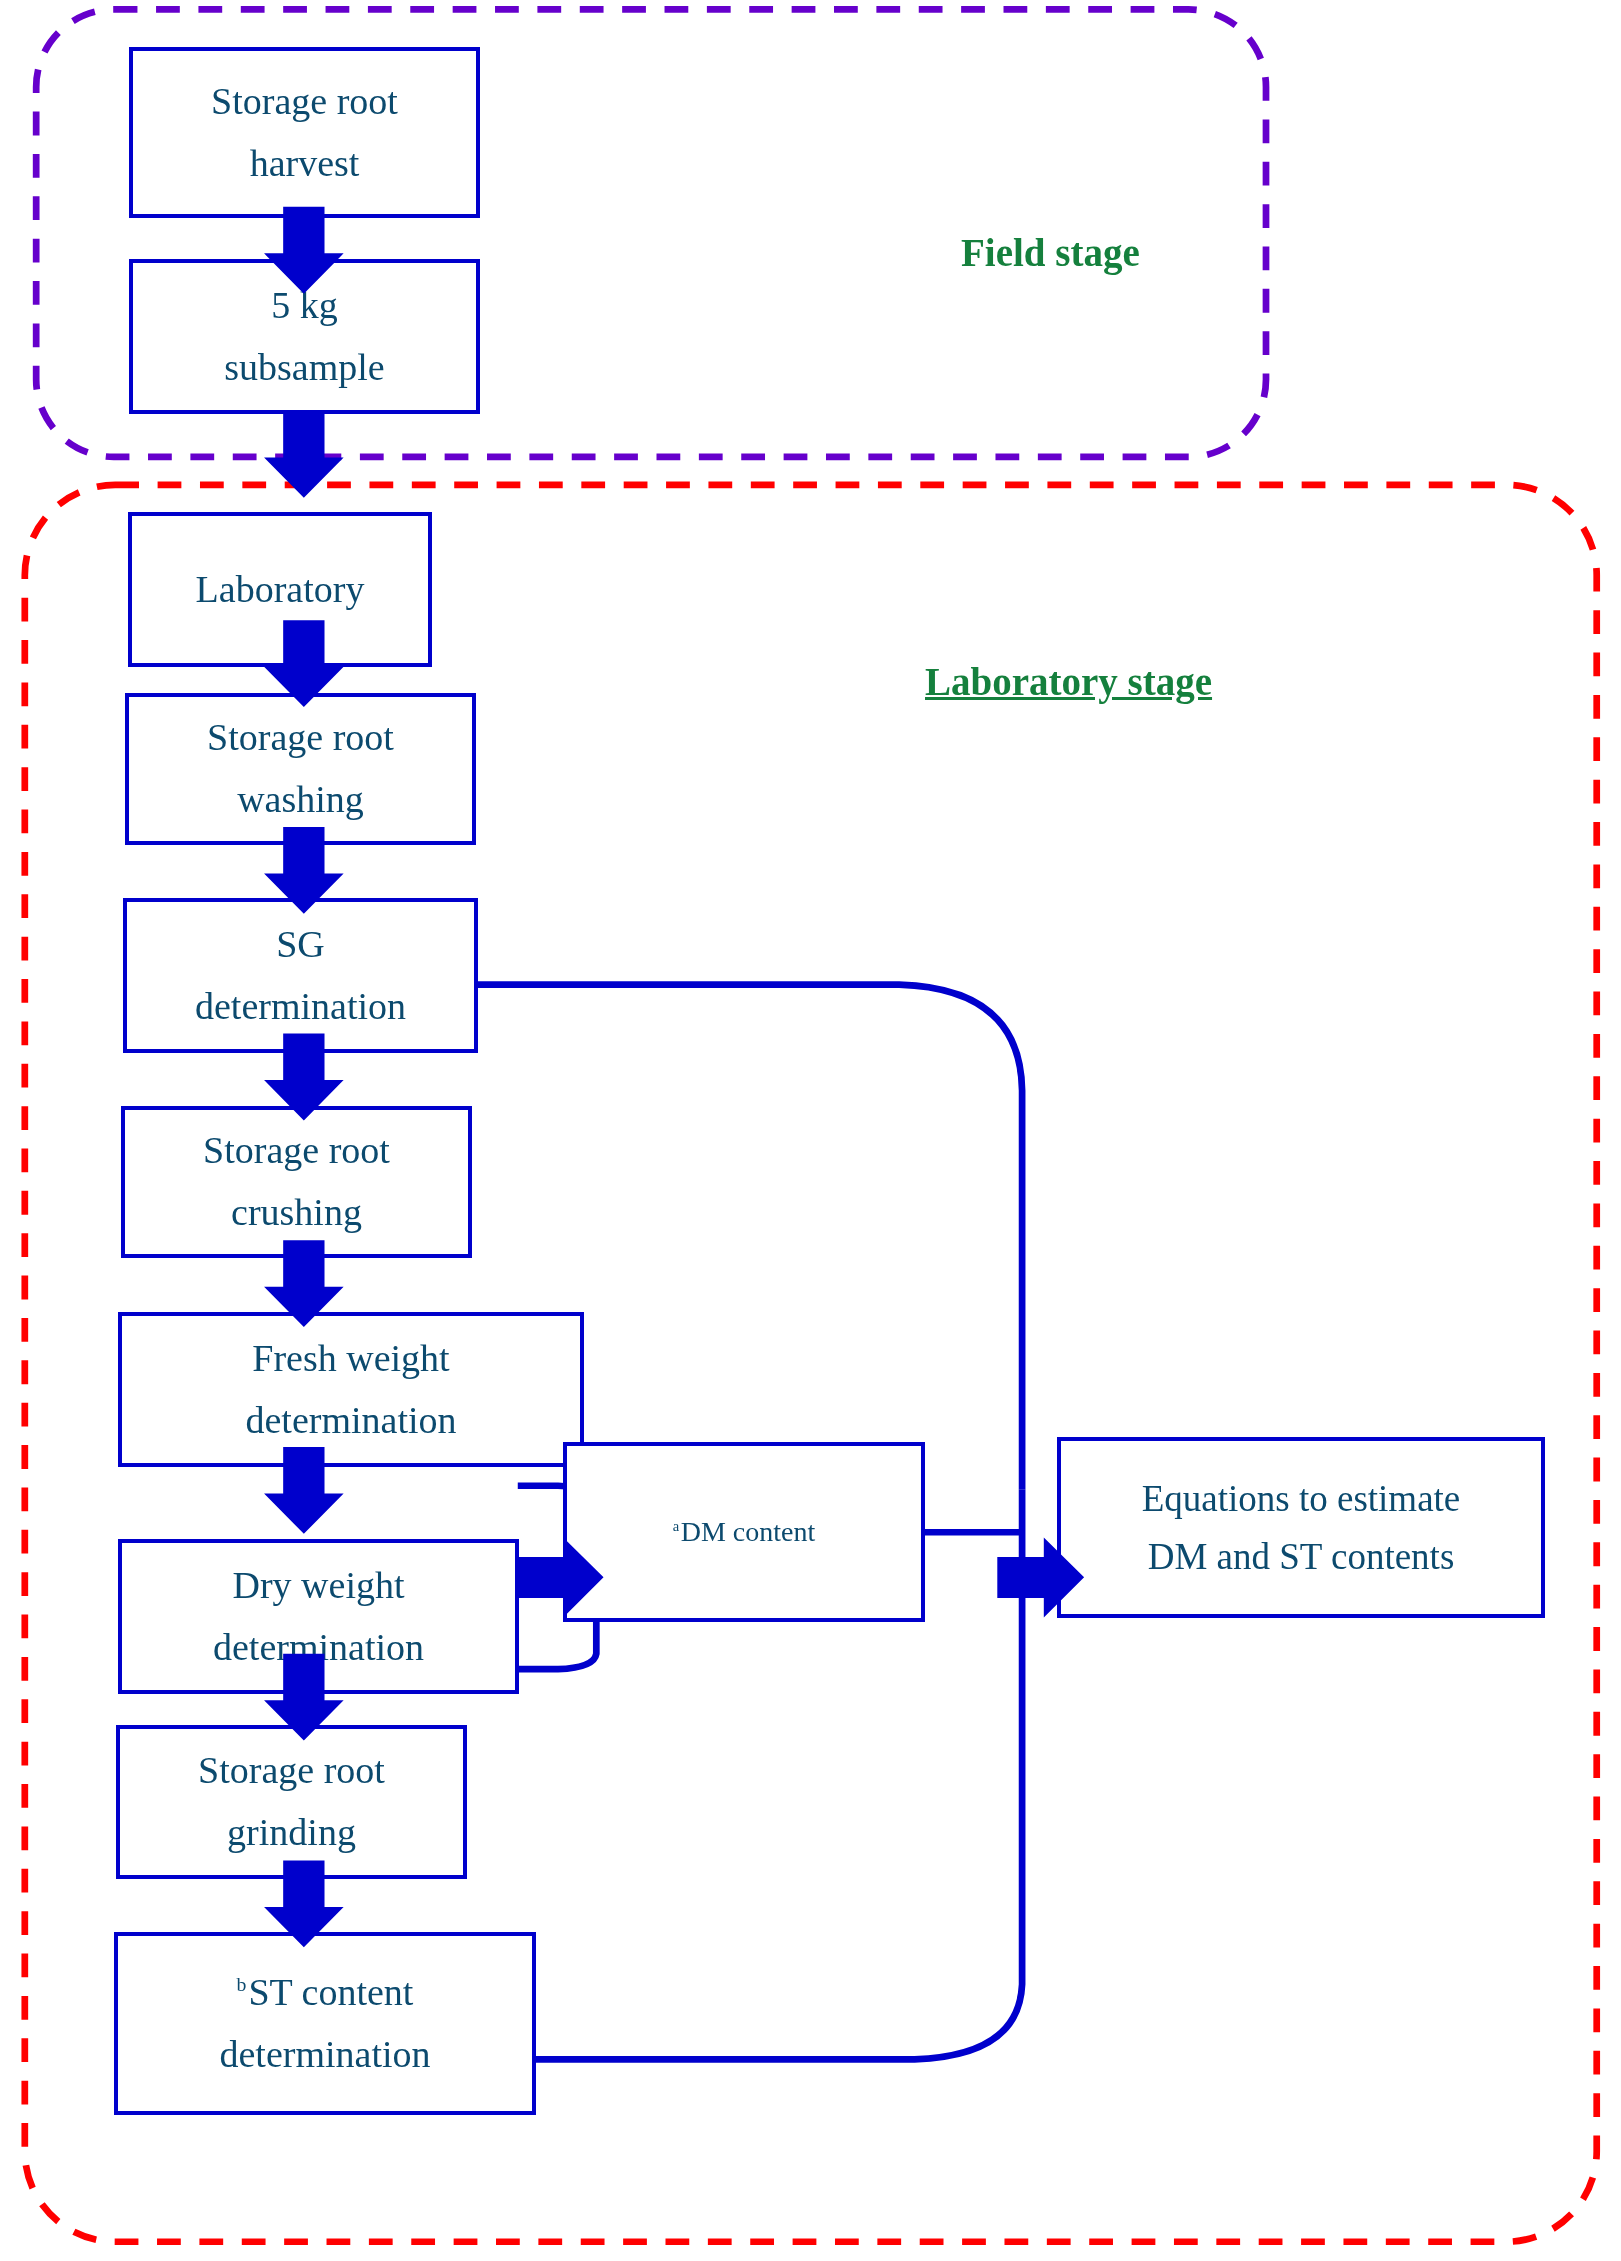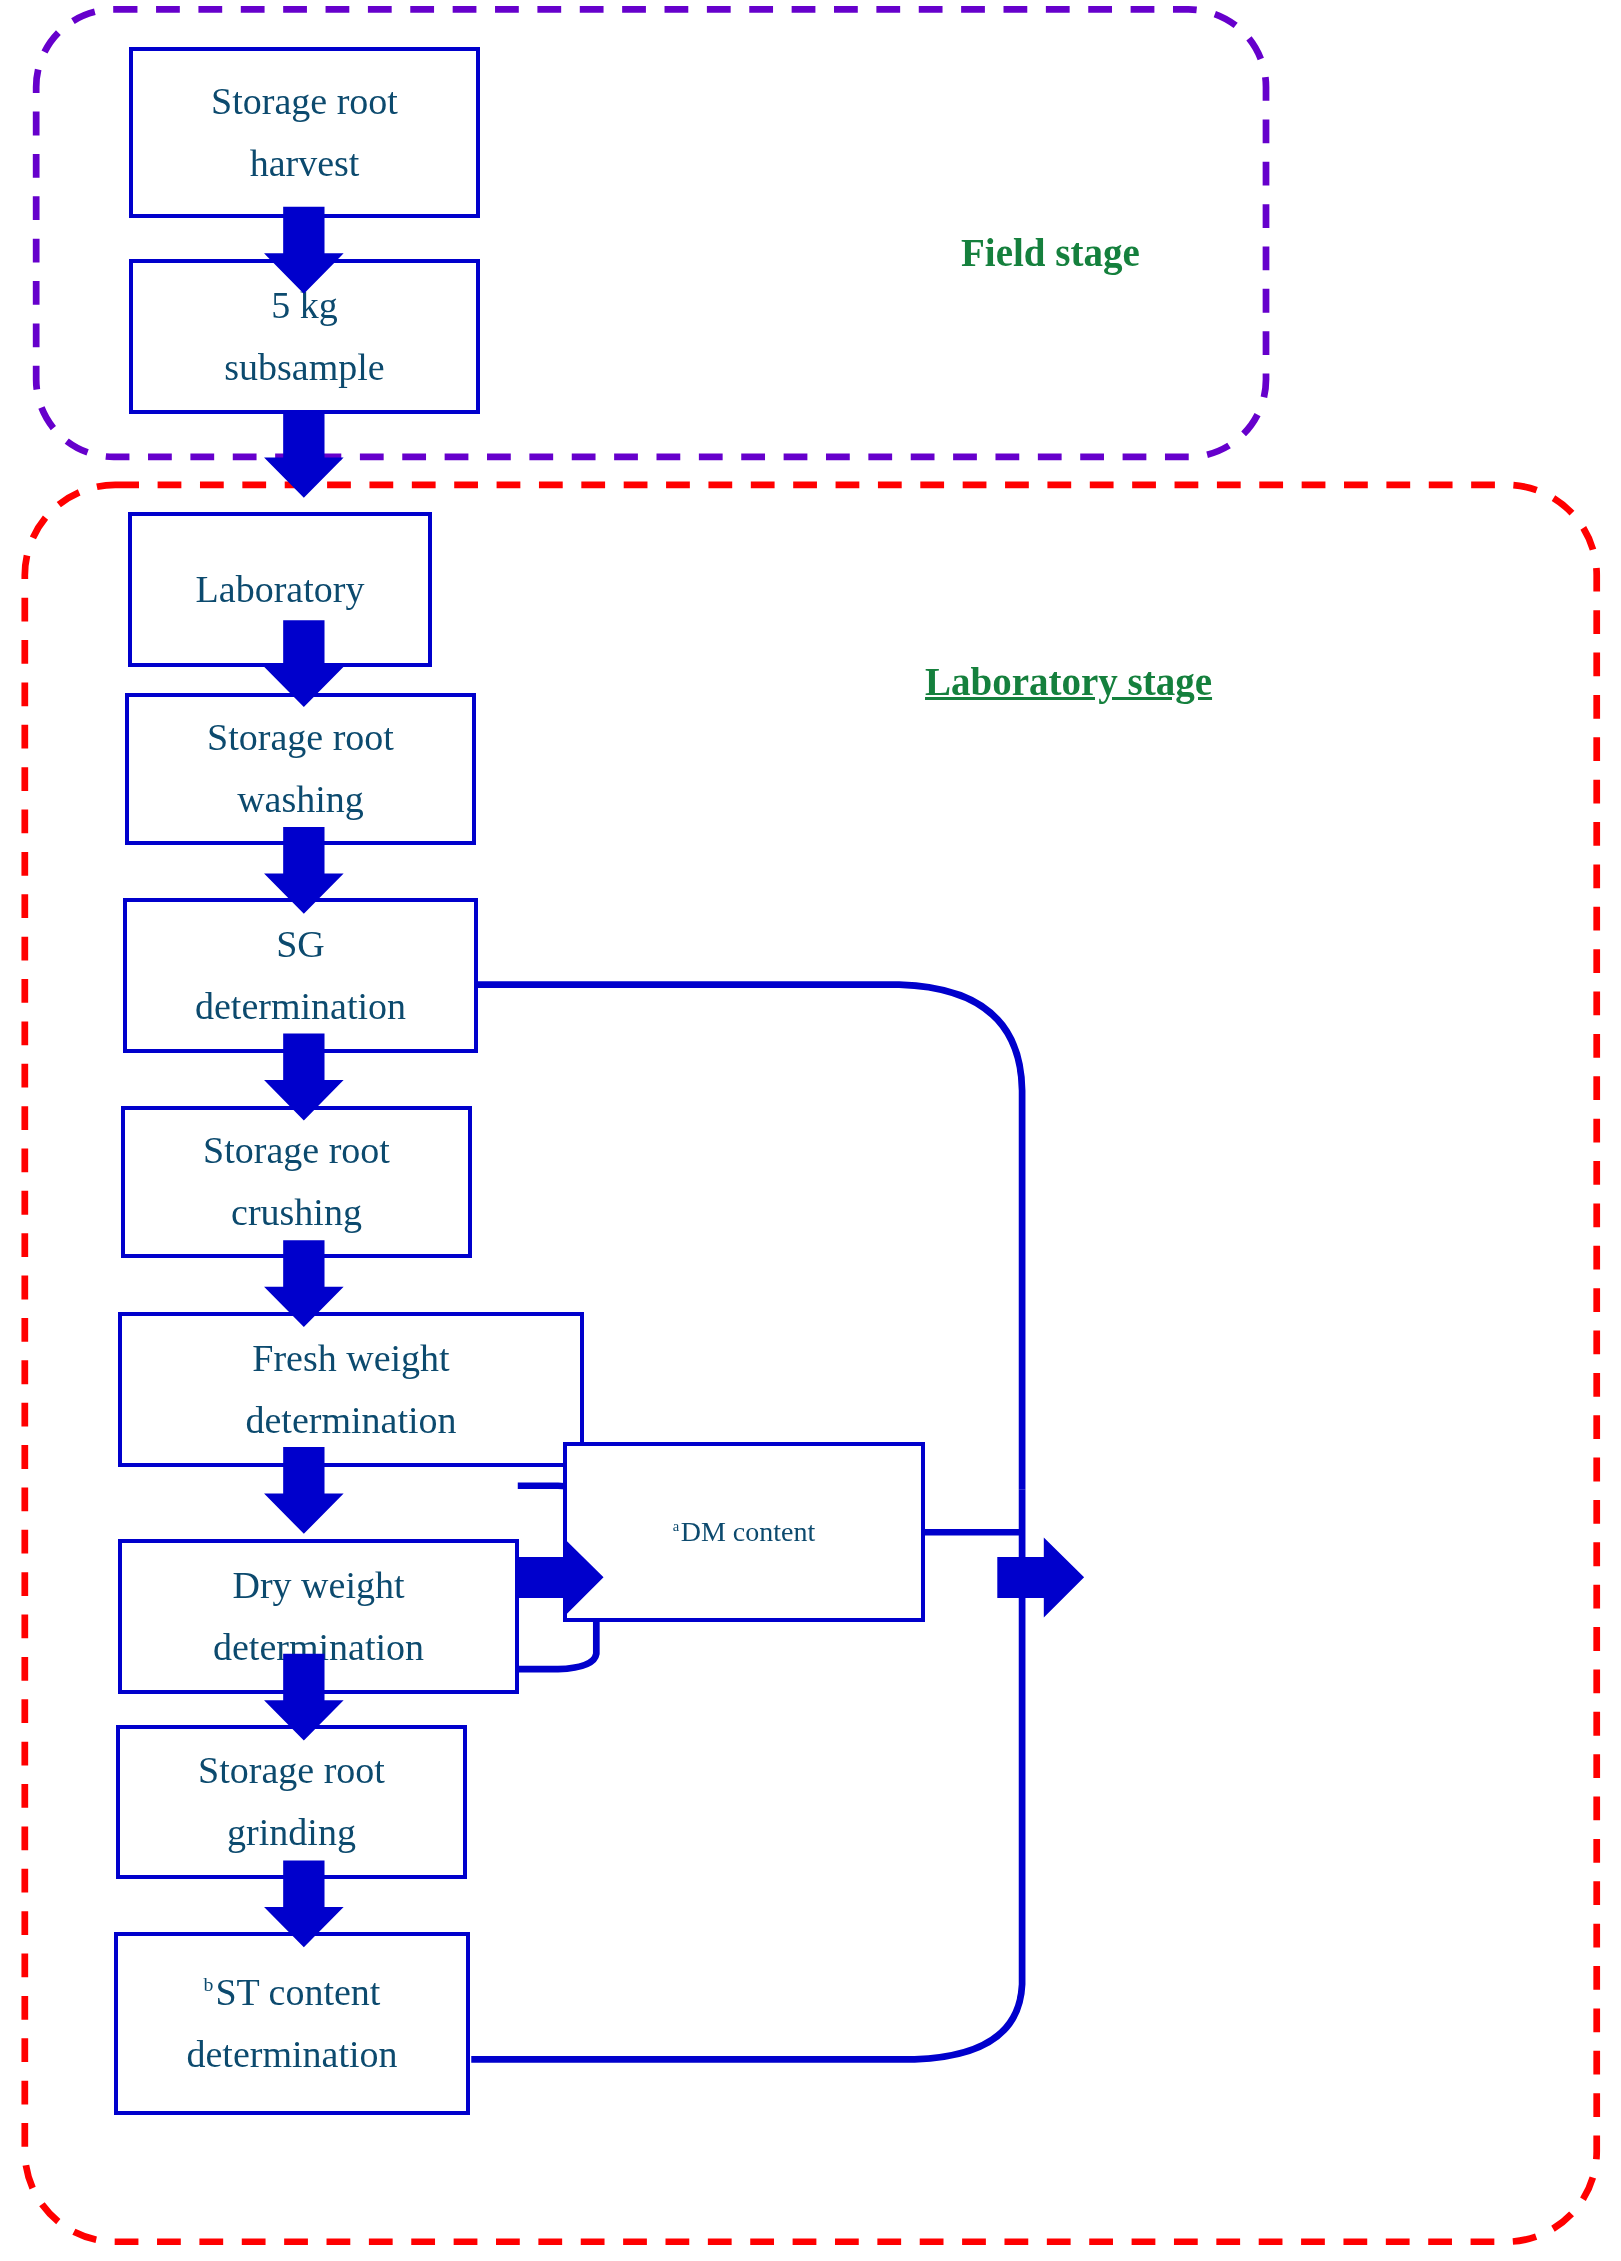--- a/index.html
+++ b/index.html
@@ -144,24 +144,28 @@
   <div class="node" style="left:118px; top:1519px; width:401px; height:155px;margin-top:20px;">
     <span class="ln">Dry weight</span>
     <span class="ln">determination</span>
   </div>
 
   <div class="node" style="left:116px; top:1725px; width:351px; height:154px;">
     <span class="ln">Storage root</span>
     <span class="ln">grinding</span>
   </div>
 
-  <div class="node" style="left:114px; top:1932px; width:356px; height:183px;">
+  <div class="node" style="left:114px; top:1932px; width:422px; height:183px;">
     <span class="ln"><span class="sup">b</span><span>ST content</span></span>
     <span class="ln">determination</span>
   </div>
 
   <div class="node" style="left:563px; top:1442px; width:362px; height:180px; font-size:28px;">
     <span class="ln"><span class="sup">a</span><span>DM content</span></span>
   </div>
 
+  <div class="node" style="left:1057px; top:1437px; width:488px; height:181px; font-size:37px; line-height:1.55;">
+    <span class="ln">Equations to estimate</span>
+    <span class="ln">DM and ST contents</span>
+  </div>
 
 </div>
 
 
 </body></html>

